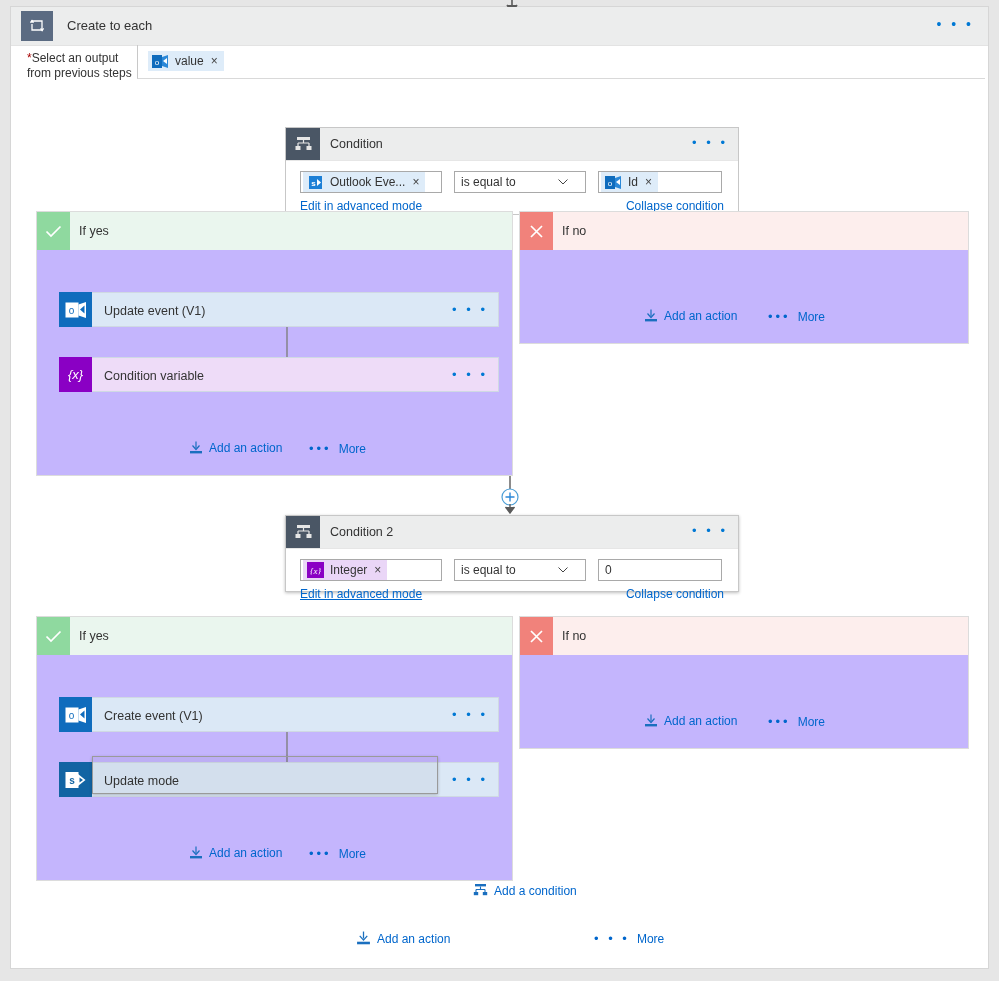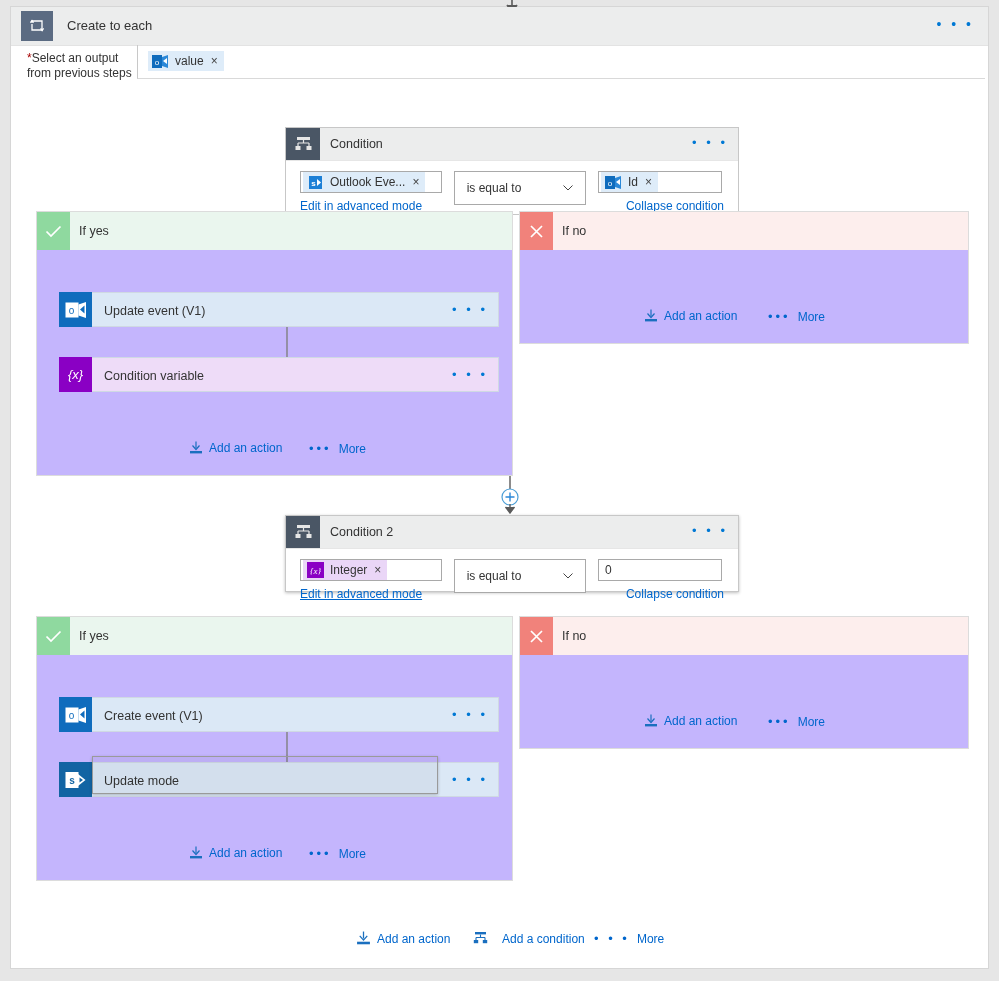--- a/index.html
+++ b/index.html
@@ -91,21 +91,21 @@
   }
   .cond-name{position:absolute;left:44px;top:9px;font-size:12.5px;color:#333;}
   .cond-dots{position:absolute;right:10px;top:10px;color:#0078d4;letter-spacing:3px;font-size:13px;line-height:9px;}
 
   .cond-body{position:relative;height:56px;}
   .fld{
     position:absolute;height:22px;border:1px solid #a9a9a9;background:#fff;
     box-sizing:border-box;display:flex;align-items:center;
   }
   .fld-left{left:14px;top:10px;width:142px;padding-left:2px;}
-  .fld-op{left:168px;top:10px;width:132px;padding:16px 6px;justify-content:center;font-size:12px;color:#333;gap:42px;}
+  .fld-op{left:168px;top:10px;width:132px;padding:4px 6px;justify-content:flex-start;font-size:12px;color:#333;gap:42px;}
   .fld-right{left:312px;top:10px;width:124px;padding-left:2px;}
   .fld-right.plain{padding-left:6px;font-size:12px;color:#333;}
   .chev{width:10px;height:6px;}
   .lnk{
     position:absolute;font-size:12px;color:#0066cc;cursor:pointer;
   }
   .lnk-adv{left:14px;top:38px;text-decoration:underline;}
   .lnk-collapse{top:38px;}
 
   
@@ -454,21 +454,21 @@
   <div class="fbtn" style="left:345px;top:924px;">
     <span class="fic">
       <svg width="15" height="15" viewBox="0 0 14 14">
           <path d="M7 0.5 L7 7" stroke="#1a6fbf" stroke-width="1.2"></path>
           <path d="M3.5 4.5 L7 8.5 L10.5 4.5" stroke="#1a6fbf" stroke-width="1.2" fill="none"></path>
           <rect x="1" y="10" width="12" height="2.4" fill="#1a6fbf"></rect>
         </svg>
     </span>
     <span>Add an action</span>
   </div>
-  <div class="fbtn" style="left:462px;top:924px;gap:8px;">
+  <div class="fbtn" style="left:462px;top:876px;">
     <span class="fic">
       <svg width="15" height="15" viewBox="0 0 15 15">
         <rect x="2" y="1" width="11" height="2.4" fill="#1a6fbf"></rect>
         <path d="M7.5 3.4 L7.5 6.5 M3 6.5 L12 6.5 M3 6.5 L3 9 M12 6.5 L12 9" stroke="#1a6fbf" stroke-width="1.1" fill="none"></path>
         <rect x="0.8" y="9" width="4.4" height="3.2" fill="#1a6fbf"></rect>
         <rect x="9.8" y="9" width="4.4" height="3.2" fill="#1a6fbf"></rect>
       </svg>
     </span>
     <span>Add a condition</span>
   </div>

